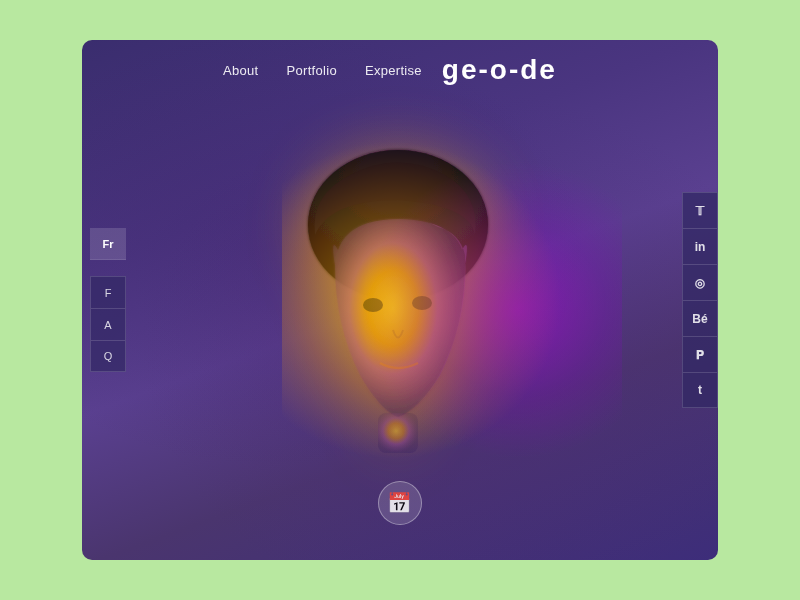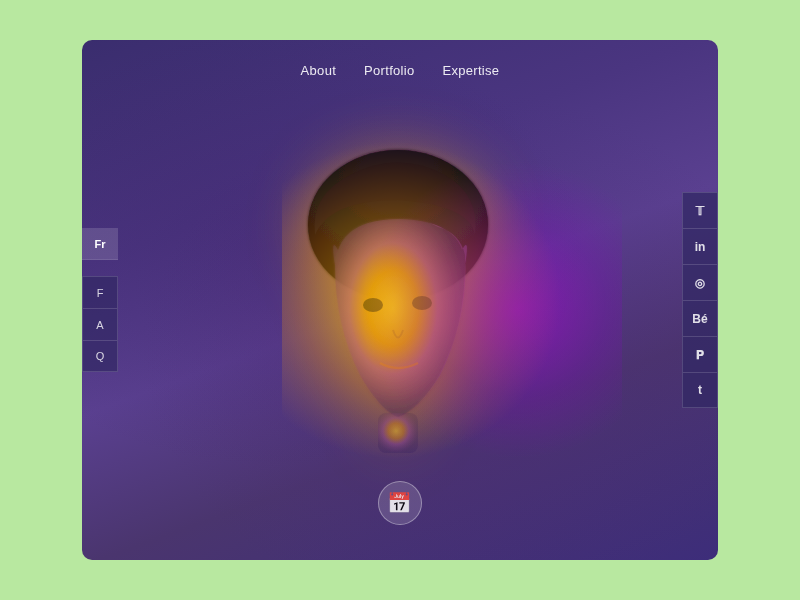--- a/index.html
+++ b/index.html
@@ -108,20 +108,21 @@
     
     .left-sidebar {
       position: absolute;
       left: 0;
       top: 50%;
       transform: translateY(-50%);
       z-index: 10;
       display: flex;
       flex-direction: column;
       gap: 12px;
+      padding-left: 8px;
     }
 
     .lang-btn {
       background: rgba(255, 255, 255, 0.15);
       border: none;
       color: white;
       width: 36px;
       height: 32px;
       font-size: 11px;
       font-weight: 600;
@@ -222,20 +223,21 @@
 
 <div id="app-window">
   <div class="bg-overlay"></div>
 
   <nav>
     <ul class="nav-links">
       <li><a>About</a></li>
       <li><a>Portfolio</a></li>
       <li><a>Expertise</a></li>
     </ul>
+    <span class="nav-logo">ge-o-de</span>
   </nav>
 
   <div class="face-glow-yellow"></div>
   <div class="face-glow-purple"></div>
 
   <div class="face-container">
     <svg class="face-svg" viewBox="0 0 260 330" xmlns="http://www.w3.org/2000/svg">
       <defs>
         <radialGradient id="faceGrad" cx="45%" cy="45%" r="55%">
           <stop offset="0%" stop-color="#f0c020" stop-opacity="0.95"></stop>

